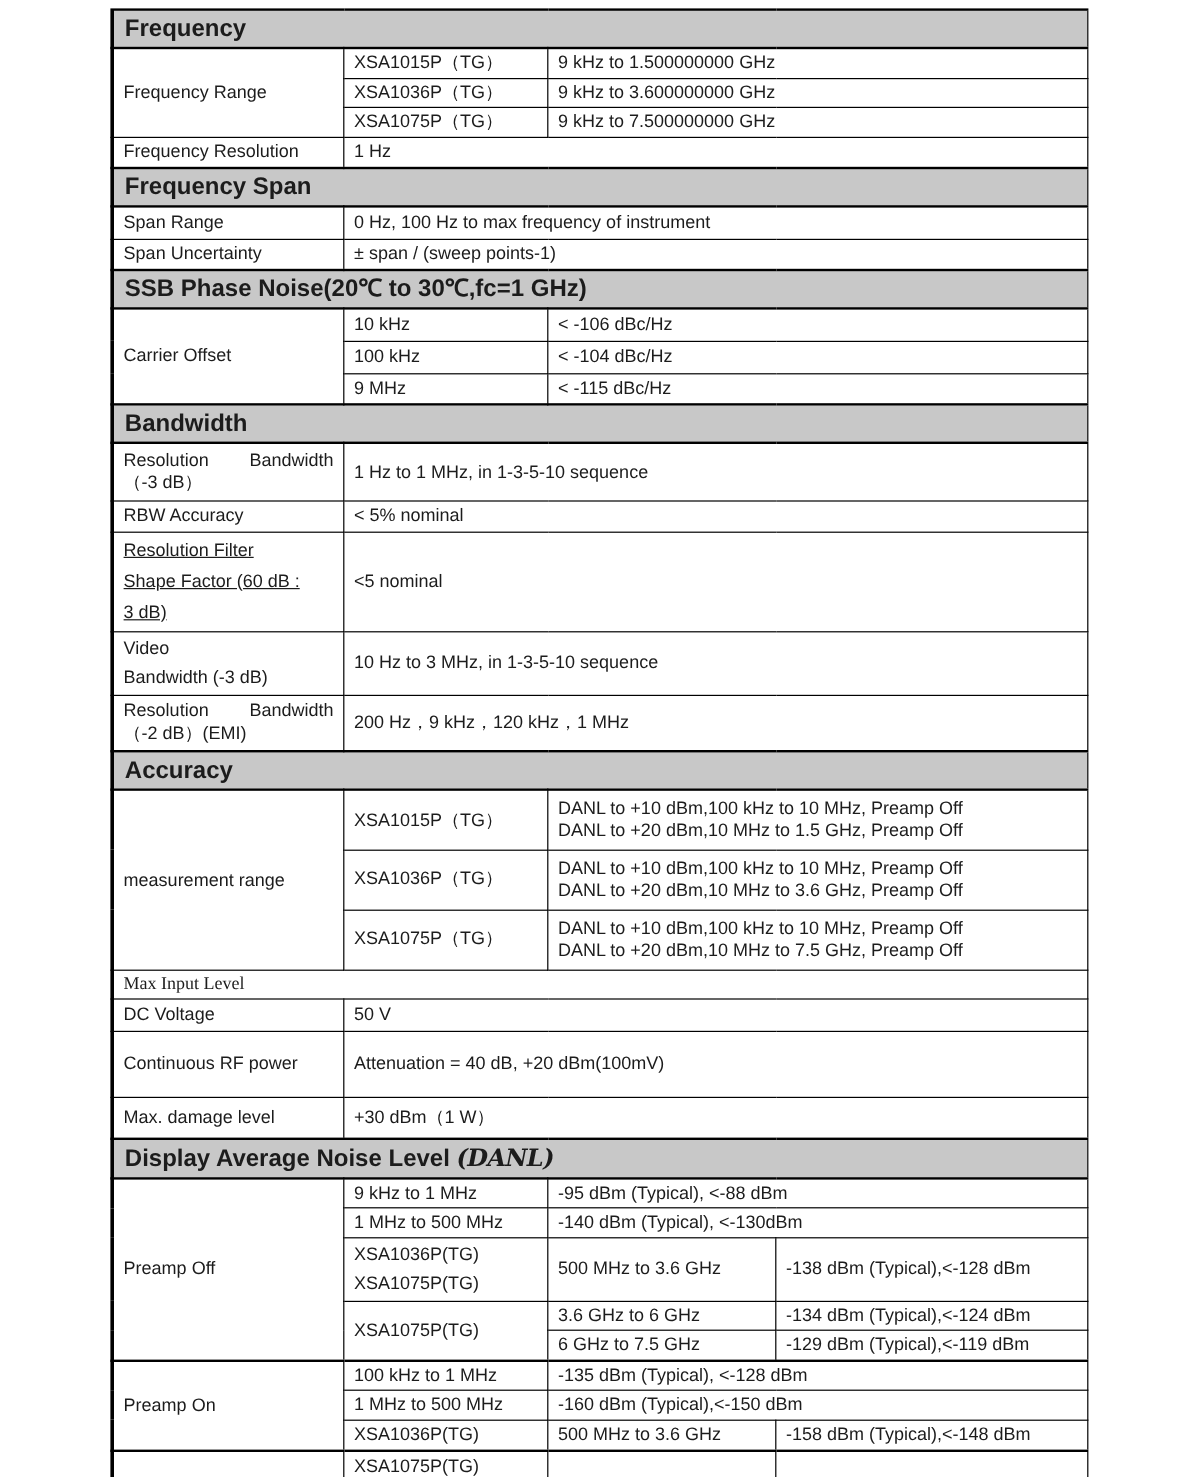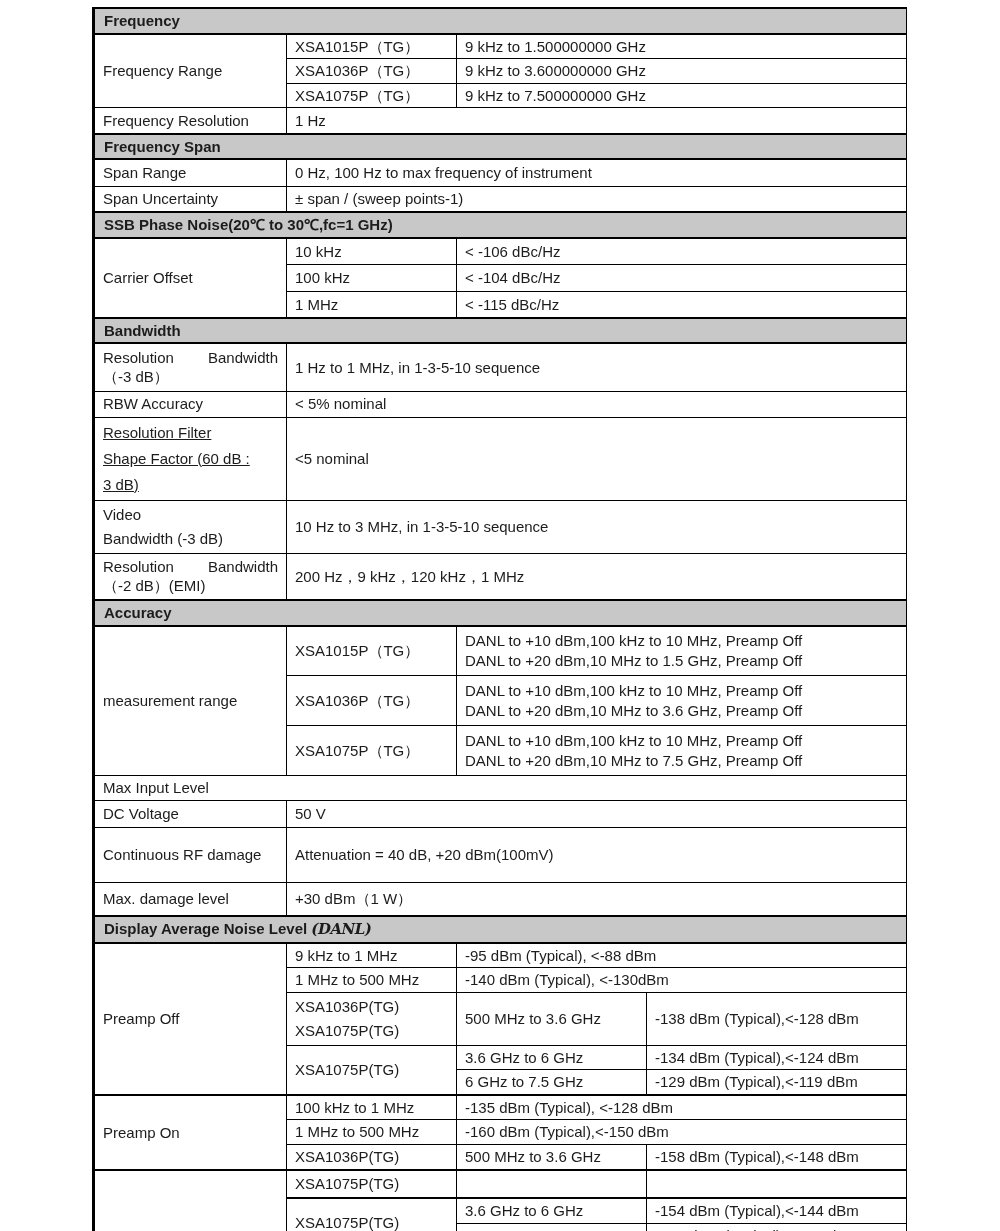--- a/index.html
+++ b/index.html
@@ -36,33 +36,33 @@
     line-height: 1.3;
     padding: 2px 6px 2px 8px;
     vertical-align: middle;
     overflow: hidden;
     white-space: normal;
     color: #1c1c1c;
   }
   tr.sec td {
     background: #c8c8c8;
     font-weight: bold;
-    font-size: 15px;
+    font-size: 20px;
     border-top: 2px solid #000;
     border-bottom: 2px solid #000;
     padding-left: 9px;
   }
   td.lbl { padding-left: 10px; }
   tr.bt2 td { border-top: 2px solid #000; margin-top: 48px; }
   .jline { text-align: justify; text-align-last: justify; padding-right: 2px; }
   .tall { line-height: 26px; text-decoration: underline; }
   .ml2 { line-height: 24px; }
   .serif { font-family: "DejaVu Serif", serif; letter-spacing: -0.5px; font-style: italic; }
   
-  tr.h22 { height: 22px; } tr.h23 { height: 23px; } tr.h24 { height: 24px; }
+  tr.h22 { height: 22px; font-family: Liberation Serif, serif; } tr.h23 { height: 23px; } tr.h24 { height: 24px; }
   tr.h26 { height: 26px; } tr.h27 { height: 27px; } tr.h28 { height: 28px; }
   tr.h34 { height: 34px; } tr.h47 { height: 47px; } tr.h48 { height: 48px; }
   tr.h50 { height: 50px; } tr.h52 { height: 52px; } tr.h55 { height: 55px; }
   tr.h78 { height: 78px; }
 </style>
 </head>
 <body>
 
 <div class="page">
   <table class="spec">
@@ -113,21 +113,21 @@
     <tr class="h27">
       <td class="lbl" rowspan="3">Carrier Offset</td>
       <td>10 kHz</td>
       <td colspan="2">&lt; -106 dBc/Hz</td>
     </tr>
     <tr class="h27">
       <td>100 kHz</td>
       <td colspan="2">&lt; -104 dBc/Hz</td>
     </tr>
     <tr class="h26">
-      <td>1 MHz</td>
+      <td>9 MHz</td>
       <td colspan="2">&lt; -115 dBc/Hz</td>
     </tr>
 
     <tr class="sec h23">
           <td colspan="4">Bandwidth</td>
         </tr>
     <tr class="h48">
       <td class="lbl">
         <div class="jline">Resolution Bandwidth</div>
         <div>（-3 dB）</div>
@@ -187,21 +187,21 @@
       </td>
     </tr>
     <tr class="h22">
       <td class="lbl" colspan="4">Max Input Level</td>
     </tr>
     <tr class="h27">
       <td class="lbl">DC Voltage</td>
       <td colspan="3">50 V</td>
     </tr>
     <tr class="h55">
-      <td class="lbl">Continuous RF damage</td>
+      <td class="lbl">Continuous RF power</td>
       <td colspan="3">Attenuation = 40 dB, +20 dBm(100mV)</td>
     </tr>
     <tr class="h34">
       <td class="lbl">Max. damage level</td>
       <td colspan="3">+30 dBm（1 W）</td>
     </tr>
 
     <tr class="sec h23">
       <td colspan="4"><span>Display Average Noise Level </span><span class="serif">(DANL)</span></td>
     </tr>

